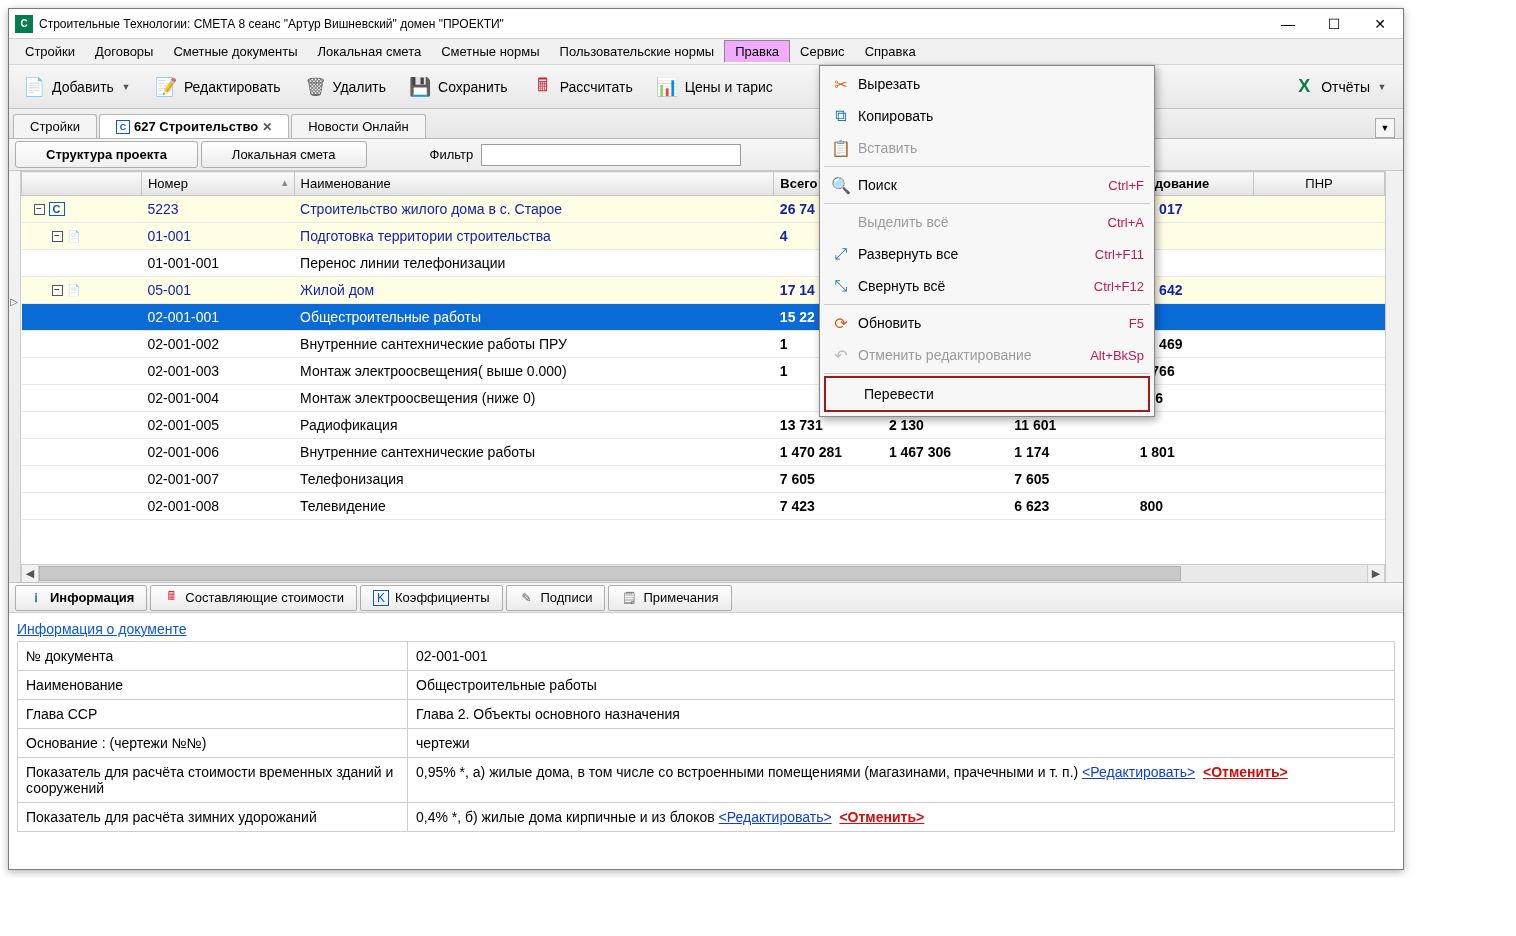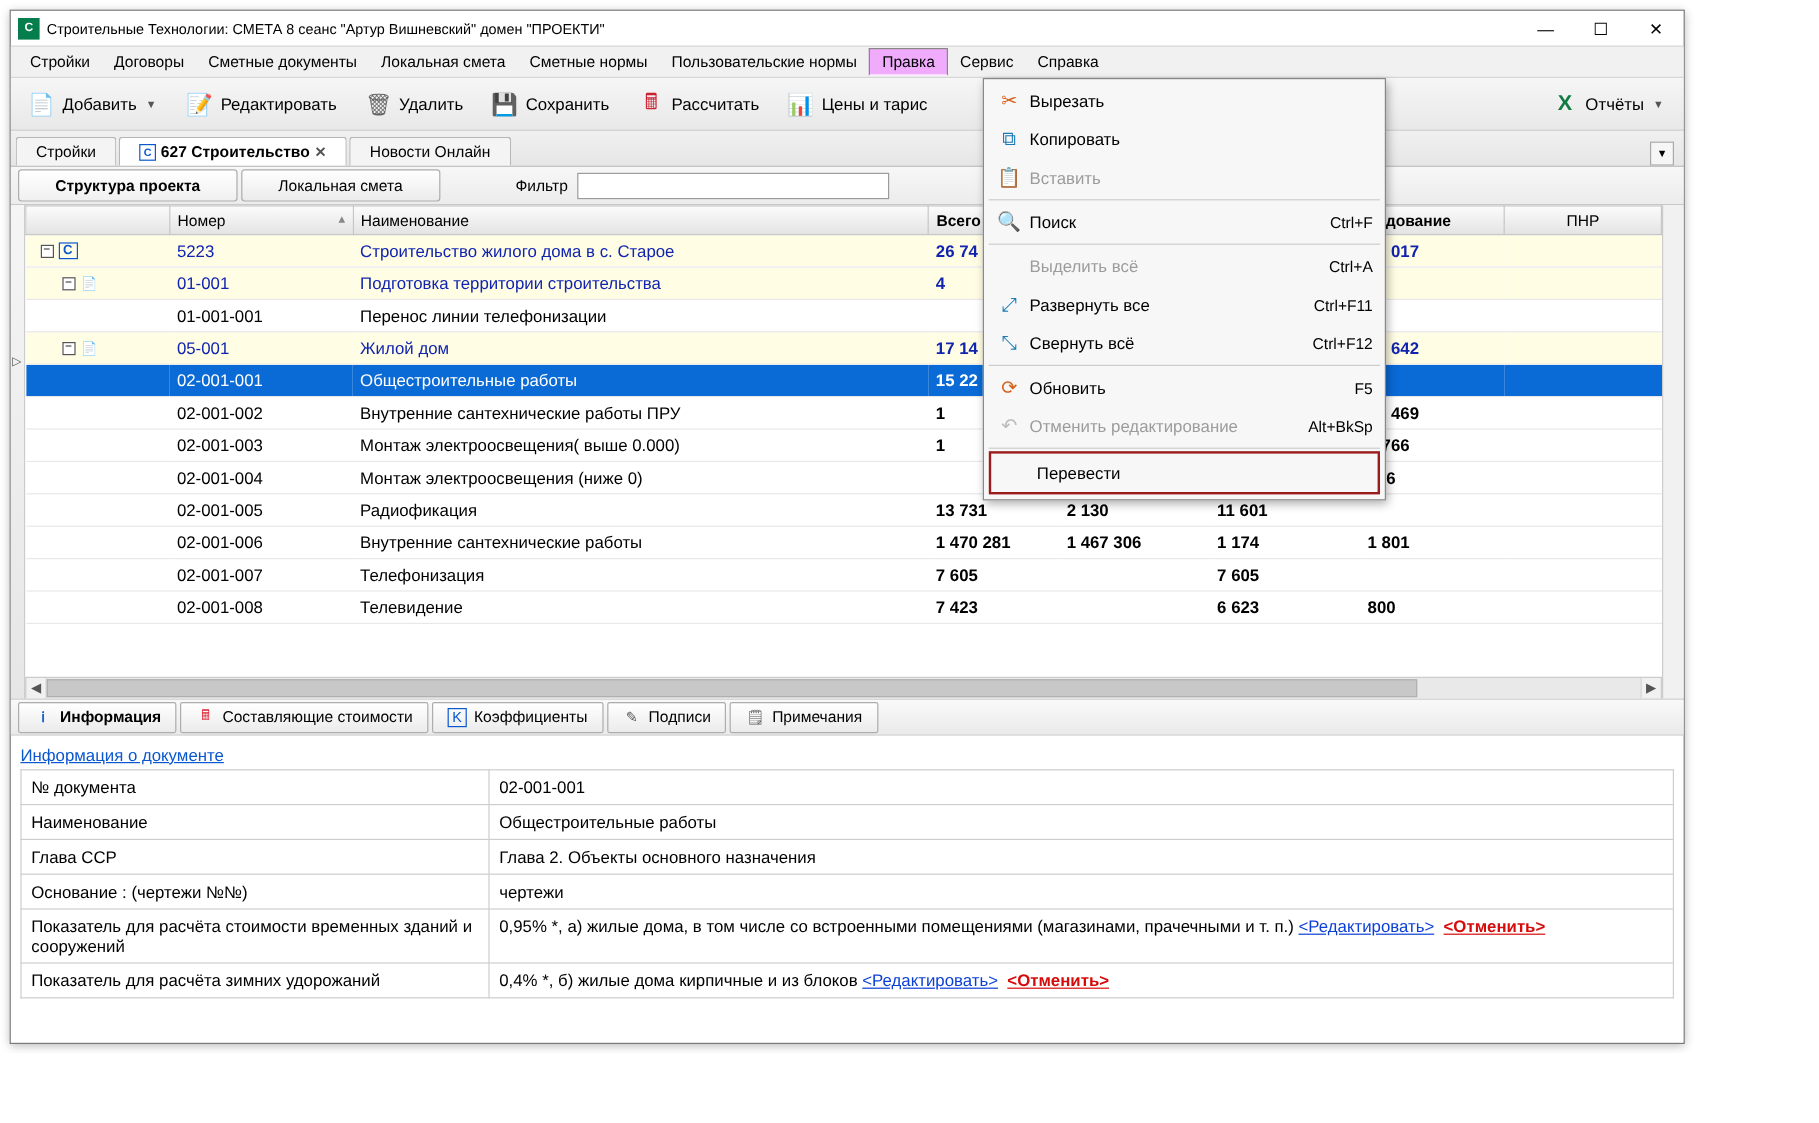--- a/index.html
+++ b/index.html
@@ -76,21 +76,21 @@
 table.infotable td { border: 1px solid #cecece; padding: 6px 8px; font-size: 14px; vertical-align: top;}
 table.infotable td.key { width: 390px; }
 a.editlink { color: #0b3fd6; text-decoration: underline; }
 a.cancellink { color: #d60b0b; text-decoration: underline; font-weight: bold; }
 
 
 .dropdown { position: absolute; top: 0px; left: 810px; width: 336px; background: #f7f7f7; border: 1px solid #888; box-shadow: 2px 3px 8px rgba(0,0,0,0.35); z-index: 50; padding: 2px 0;}
 .dd-row { display:flex; align-items:center; height: 32px; padding: 0 10px 0 4px; font-size: 14px;}
 .dd-iconcol { width: 34px; display:flex; align-items:center; justify-content:center; }
 .dd-label { flex:1; }
-.dd-short { color:#000000; font-size: 13px;}
+.dd-short { color:#be185d; font-size: 13px;}
 .dd-row.disabled { color: #9c9c9c; }
 .dd-sep { height:1px; background:#ccc; margin: 2px 4px;}
 .dd-row.highlight { border: 2px solid #9a1c1c; margin: 2px 4px; height: 36px;}
 .vscroll-stub { width:18px; background:#f1f1f1; border-left:1px solid #ccc;}
 </style>
 </head>
 <body>
 
 <div class="window">
 

